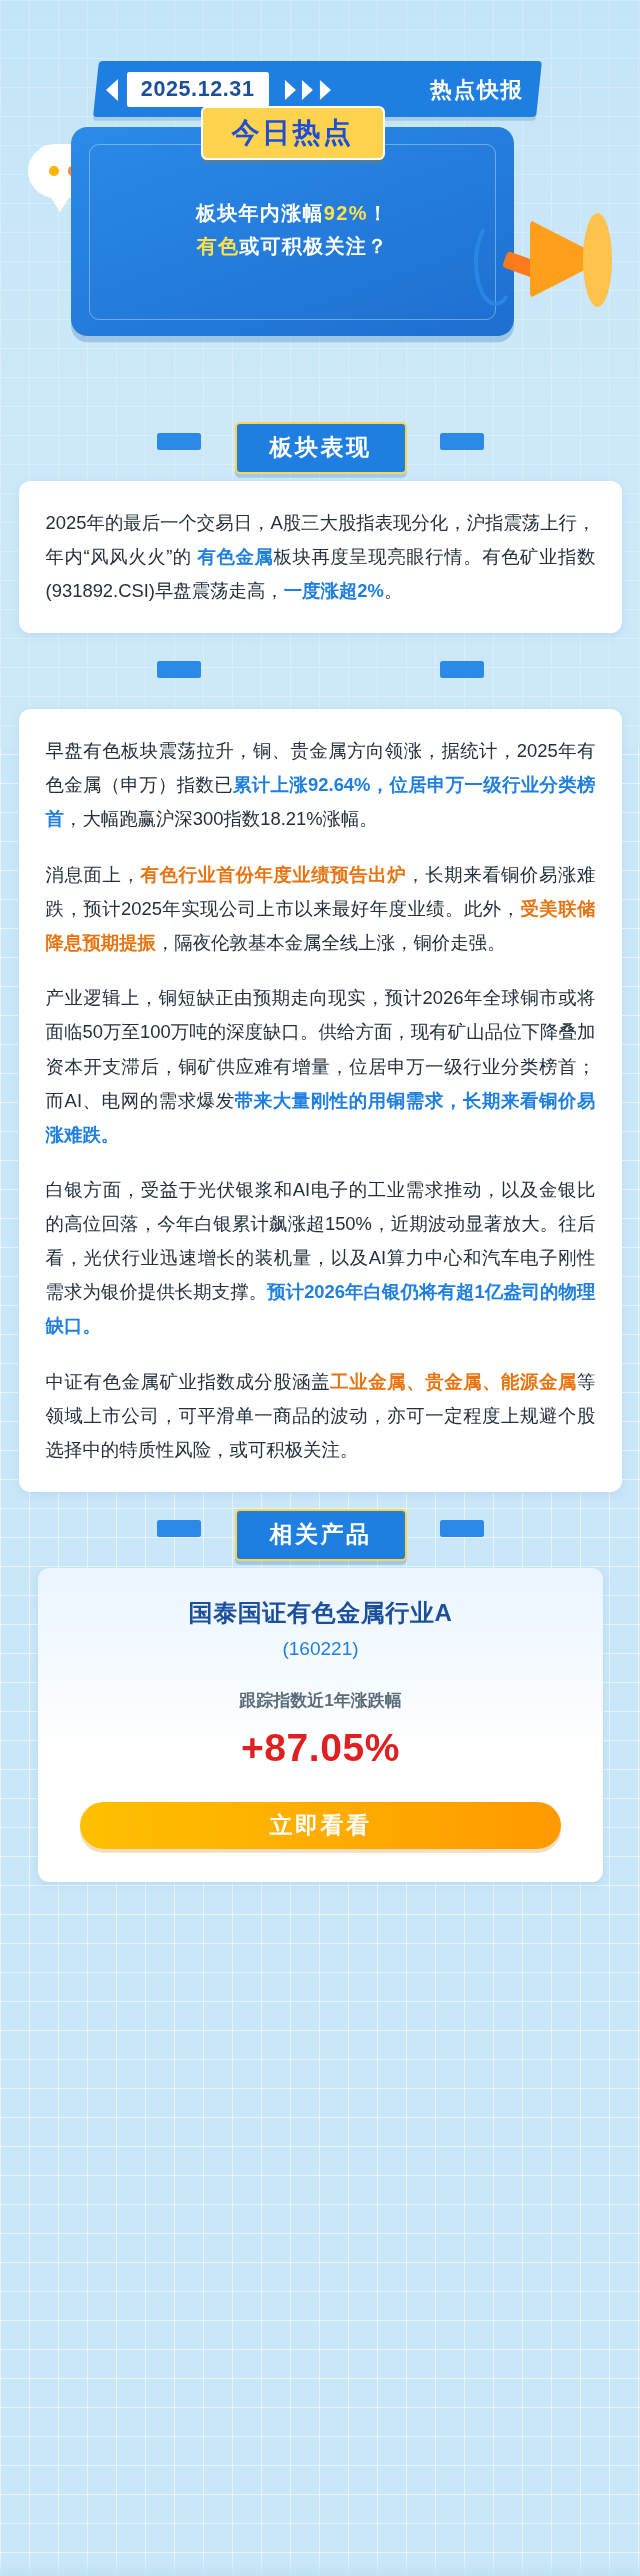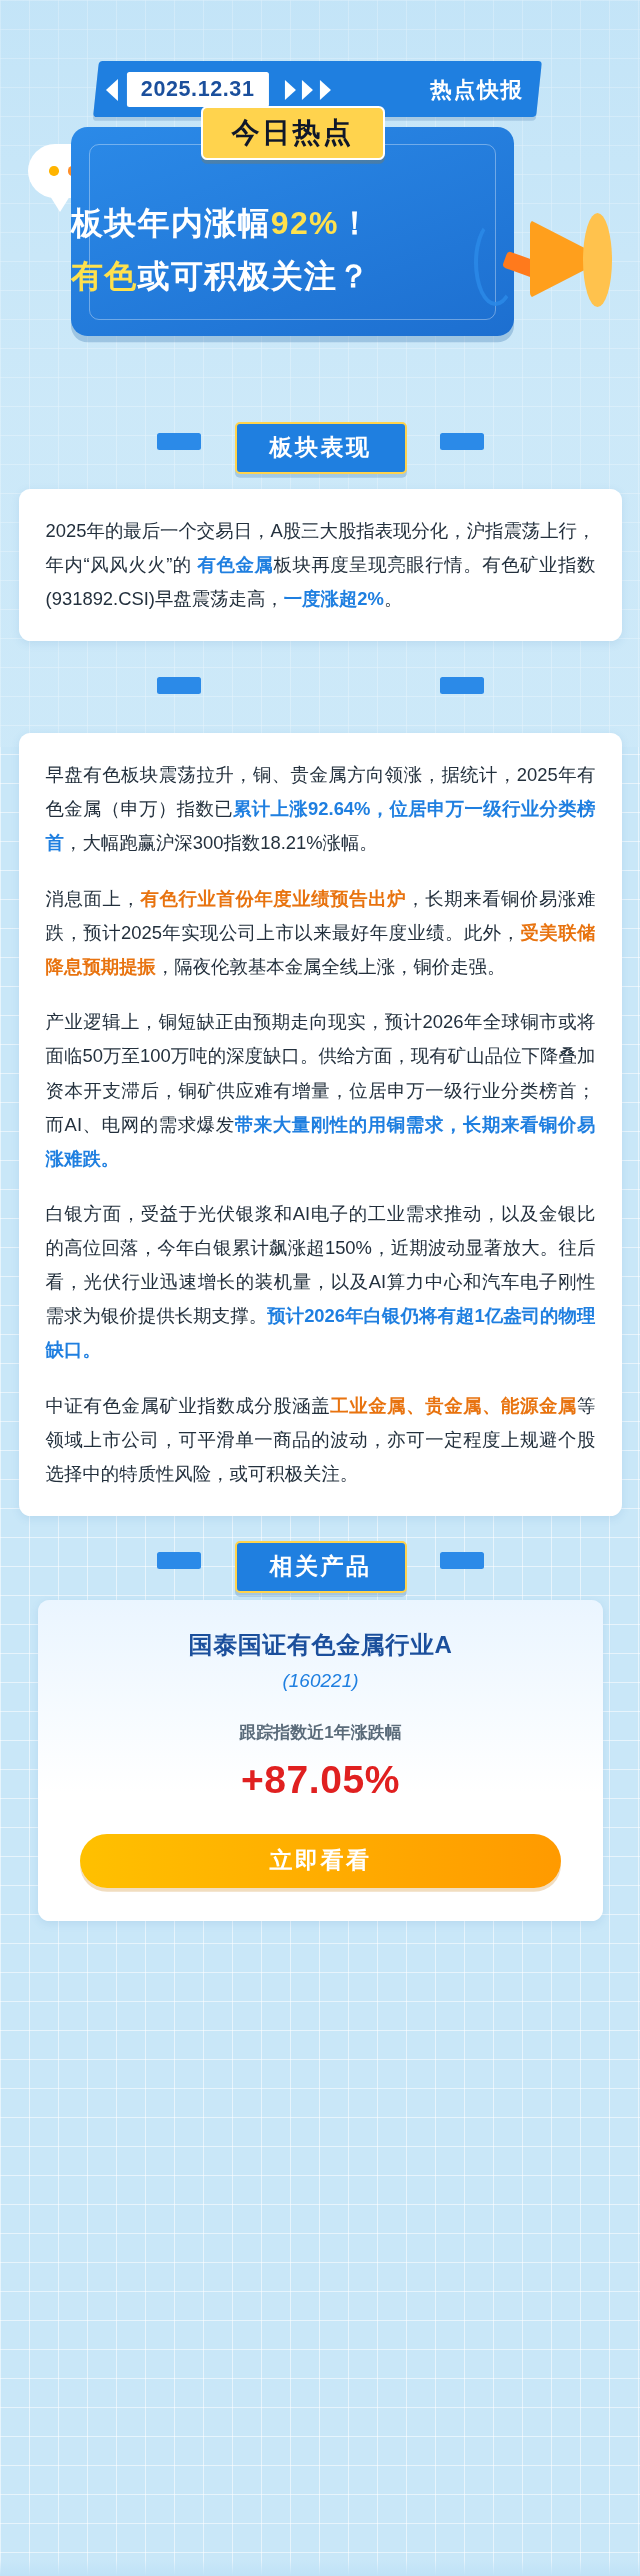--- a/index.html
+++ b/index.html
@@ -93,36 +93,36 @@
     position:absolute; left:17.7px; top:16.5px; right:17.7px; bottom:16.5px;
     border:1.3px solid rgba(255,255,255,.35);
     border-radius:10px;
   }
   .today-badge {
     position: absolute;
     left: 50%;
     transform: translateX(-50%);
     top: -21.5px;
     background: #ffd34d;
-    color: #0f172a;
+    color: #1d4ed8;
     font-size: 28px;
     font-weight: bold;
     letter-spacing: 2.5px;
     padding: 6.3px 29px;
     border-radius: 6.3px;
     border: 2.5px solid #fff;
     box-shadow: 0 3.8px 0 rgba(180,120,10,.25);
     white-space: nowrap;
   }
   .hero-lines {
     position: absolute;
     left: 0; right: 0; top: 70px;
-    text-align: left;
+    text-align: center;
     color: #fff;
-    font-size: 32px;
+    font-size: 20px;
     font-weight: bold;
     letter-spacing: 1.3px;
     line-height: 1.65;
   }
   .hero-lines .hl { color: #ffe14d; }
 
   
   .bubble {
     position: absolute;
     left: 28px; top: 144px;
@@ -196,21 +196,21 @@
     width: 44px; height: 16.5px;
     background: #2b8ae8;
     border-radius: 2.5px;
   }
   .sec-title-wrap .flag-l { left: 58px; }
   .sec-title-wrap .flag-r { right: 58px; }
 
   
   .card {
     width: 603px;
-    margin: 8px auto;
+    margin: 0 auto;
     background: #fff;
     border-radius: 11.4px;
     padding: 25px 26.6px;
     box-shadow: 0 2.5px 8.9px rgba(60,120,180,.12);
   }
   .card p {
     margin: 0 0 21.5px 0;
     font-size: 18.4px;
     line-height: 1.85;
     color: #23303d;
@@ -225,26 +225,26 @@
   .product-card {
     width: 565px;
     margin: 0 auto;
     background: linear-gradient(180deg,#eaf5ff 0%,#ffffff 60%);
     border-radius: 11.4px;
     padding: 29px 39px 33px;
     text-align: center;
     box-shadow: 0 2.5px 8.9px rgba(60,120,180,.12);
   }
   .prod-name { font-size: 24px; font-weight: bold; color: #1b4f9c; letter-spacing: 0.6px; }
-  .prod-code { font-size: 19px; color: #1f7fe0; margin-top: 8.9px; font-style: italic; }
+  .prod-code { font-size: 19px; color: #1f7fe0; margin-top: 8.9px; }
   .prod-sub { font-size: 17px; color: #5a6b7a; margin-top: 29px; font-weight: bold; }
   .prod-pct { font-size: 39px; font-weight: bold; color: #e02020; margin-top: 14px; letter-spacing: 0.6px; }
   .cta {
     margin: 32px auto 0;
-    width: 481px; height: 54px;
+    width: 481px; height: 47px;
     background: linear-gradient(90deg,#ffc000 0%, #ff9a00 100%);
     border-radius: 29px;
     color: #fff;
     font-size: 23px;
     font-weight: bold;
     letter-spacing: 2.5px;
     display: flex; align-items: center; justify-content: center;
     border: none;
     cursor: pointer;
     box-shadow: 0 3.8px 0 rgba(200,120,0,.25);

